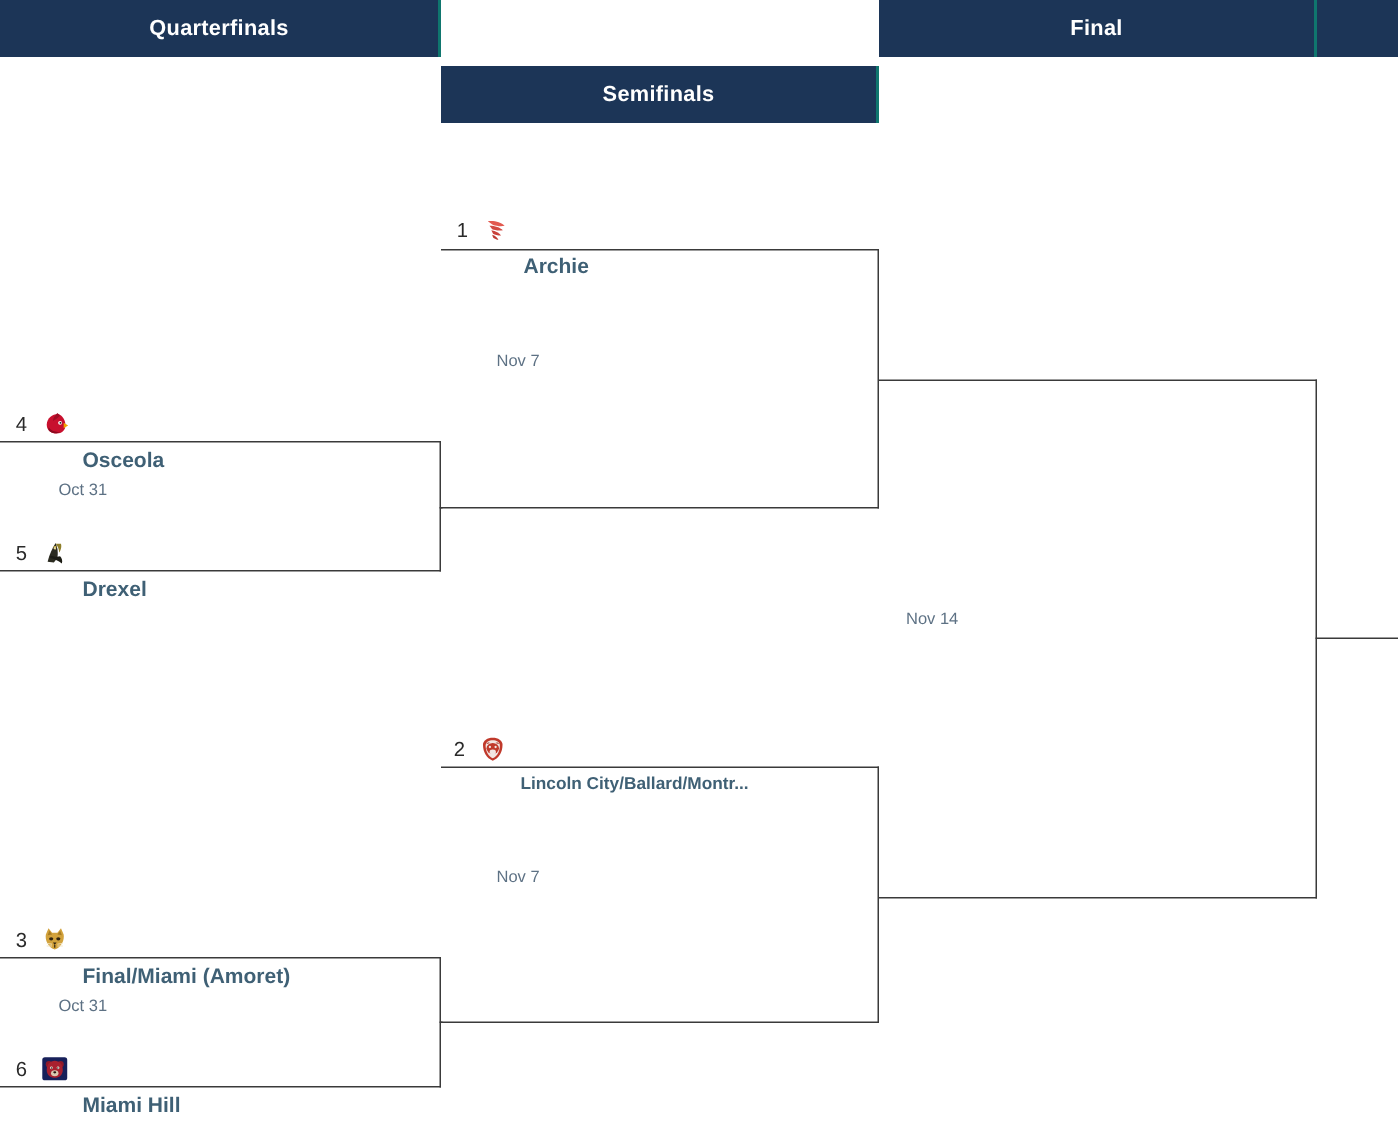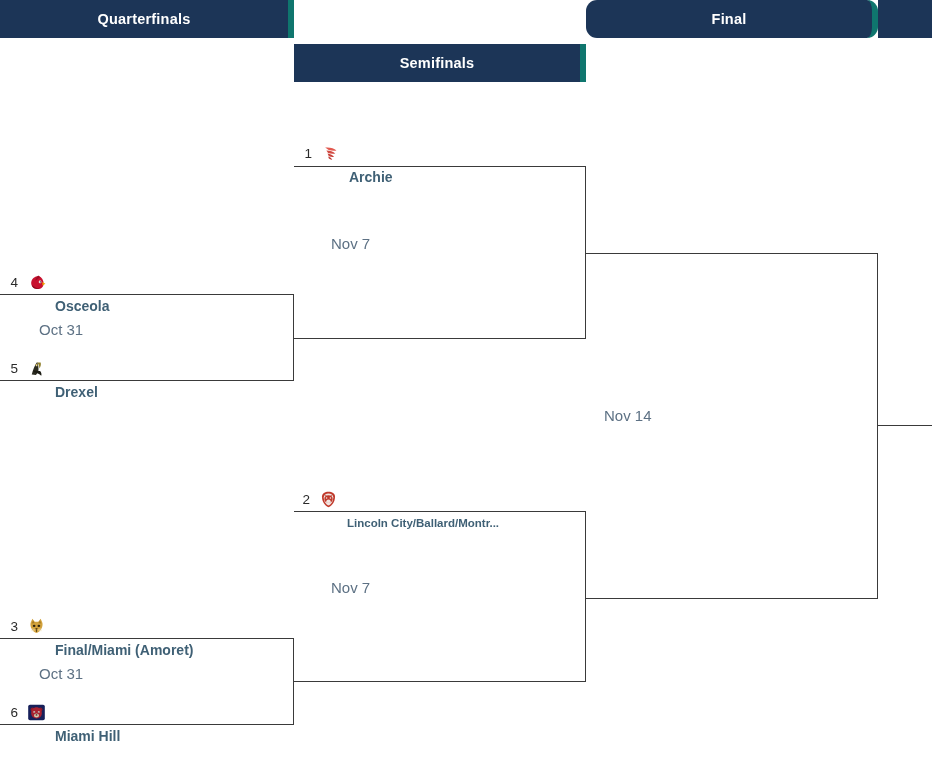--- a/index.html
+++ b/index.html
@@ -23,27 +23,27 @@
   }
   .round-header {
     background: #1c3557;
     color: #ffffff;
     font-size: 14.5px;
     font-weight: bold;
     display: flex;
     align-items: center;
     justify-content: center;
     height: 38px;
-    border-right: 6px solid #0f766e;
+    border-right: 2px solid #0f766e;
     letter-spacing: .2px;
   }
   .round-header:last-child { border-right: none; }
   .rh-qf   { width: 294px; }
   .rh-sf   { width: 292px; margin-top: 44px; }
-  .rh-f    { width: 292px; border-radius: 11px; }
+  .rh-f    { width: 292px; }
   .rh-ch   { width: 54px; }
 
   
   .line { position: absolute; background: #3a3a3a; }
   .line.h { height: 1px; }
   .line.v { width: 1px; }
 
   
   .team {
     position: absolute;
@@ -71,21 +71,21 @@
     font-size: 14px;
     font-weight: bold;
     margin-top: 48px;
   }
   .team-name.small { font-size: 11.5px; }
 
   
   .game-date {
     position: absolute;
     color: #5d7184;
-    font-size: 15px;
+    font-size: 11px;
     white-space: nowrap;
   }
 </style>
 </head>
 <body>
 
 <div id="bracket-root">
 
   <div class="round-header-bar">
     <div class="round-header rh-qf">

